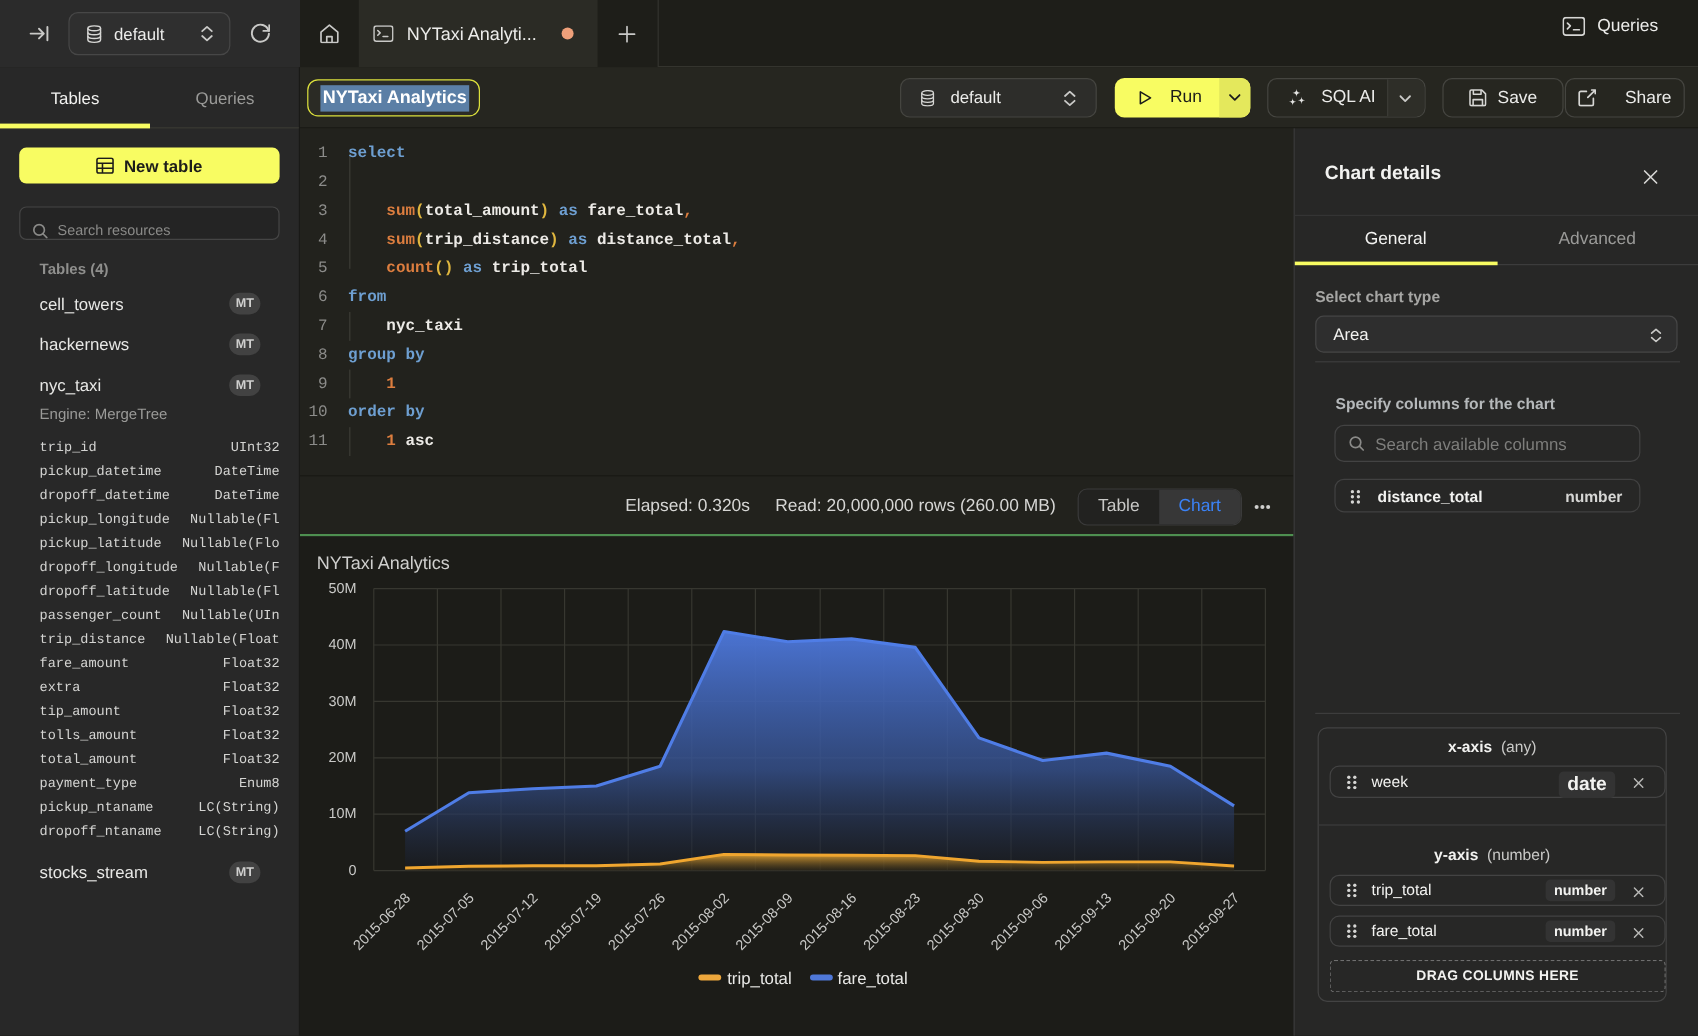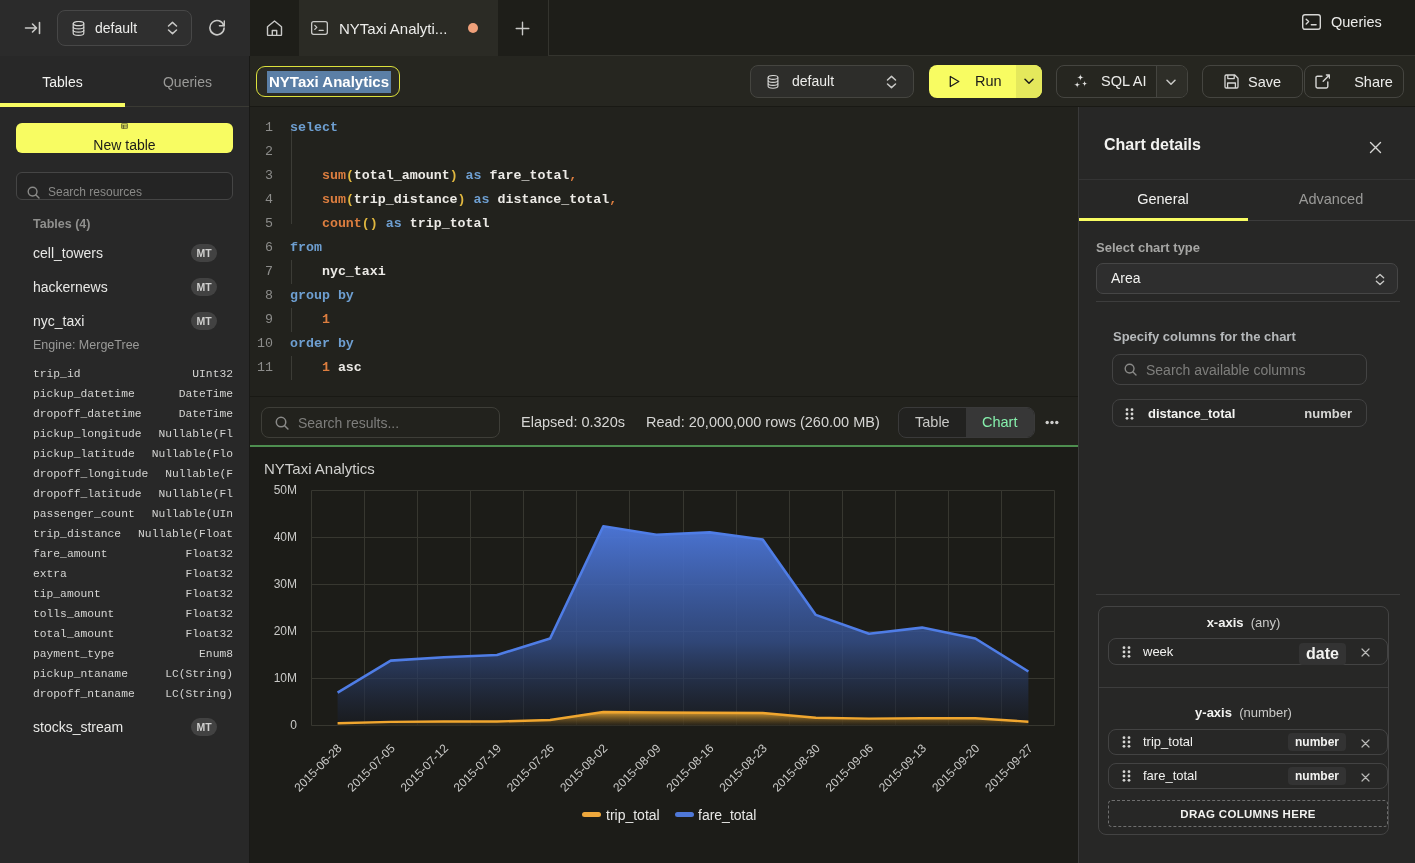--- a/index.html
+++ b/index.html
@@ -16,21 +16,21 @@
     display:flex; align-items:center; color:#ececea; font-size:14px; }
   #tab-active { position:absolute; left:299px; top:0; width:199px; height:56px; background:#2b2b25;
     display:flex; align-items:center; }
   .icn { color:#c9c9c7; }
 
   
   #sidebar { position:absolute; left:0; top:56px; width:250px; height:807px; background:#282828; border-right:1px solid #191917; }
   #side-tabs { position:absolute; left:0; top:0; width:100%; height:51px; border-bottom:1px solid #3a3a34; }
   #side-tabs .tab { position:absolute; top:0; height:51px; width:125px; display:flex; align-items:center; justify-content:center; font-size:14px; }
   #newtable { position:absolute; left:16px; top:67px; width:217px; height:30px; background:#f8fc62; border-radius:6px;
-    display:flex; align-items:center; justify-content:center; gap:8px; color:#1c1c1a; font-size:14px; font-weight:400;flex-direction:column;}
+    display:flex; align-items:center; justify-content:center; gap:8px; color:#1c1c1a; font-size:14px; font-weight:700;}
   #side-search { position:absolute; left:16px; top:116px; width:217px; height:28px; border:1px solid #454545; border-radius:6px; background:#242424;
     display:flex; align-items:flex-end; gap:8px; padding-left:10px; color:#8a8a88; font-size:12px; }
   .trow { position:absolute; left:33px; right:16px; height:20px; display:flex; align-items:center; color:#e8e8e6; font-size:14px; }
   .mt { position:absolute; right:16px; width:26px; height:18px; background:#424242; border-radius:9px; color:#cfcfce;
     font-size:10.5px; font-weight:700; display:flex; align-items:center; justify-content:center; }
   .col-list { position:absolute; left:33px; width:200px; font-family:"Liberation Mono", monospace; font-size:11.3px; color:#d4d4d2; }
   .crow { height:20px; display:flex; align-items:center; justify-content:space-between; white-space:pre; }
 
   
   #main { position:absolute; left:250px; top:56px; width:1165px; height:807px; background:#22221d; }
@@ -232,33 +232,26 @@
     <div class="eline" style="top:80.5px;"><span class="lnum">4</span><span class="code">    <span class="fn">sum</span><span class="par">(</span><span class="id">trip_distance</span><span class="par">)</span> <span class="kw">as</span> <span class="id">distance_total</span><span class="num">,</span></span></div>
     <div class="eline" style="top:104.5px;"><span class="lnum">5</span><span class="code">    <span class="fn">count</span><span class="par">()</span> <span class="kw">as</span> <span class="id">trip_total</span></span></div>
     <div class="eline" style="top:128.5px;"><span class="lnum">6</span><span class="code"><span class="kw">from</span></span></div>
     <div class="eline" style="top:152.5px;"><span class="lnum">7</span><span class="code">    <span class="id">nyc_taxi</span></span></div>
     <div class="eline" style="top:176.5px;"><span class="lnum">8</span><span class="code"><span class="kw">group by</span></span></div>
     <div class="eline" style="top:200.5px;"><span class="lnum">9</span><span class="code">    <span class="num">1</span></span></div>
     <div class="eline" style="top:224.5px;"><span class="lnum">10</span><span class="code"><span class="kw">order by</span></span></div>
     <div class="eline" style="top:248.5px;"><span class="lnum">11</span><span class="code">    <span class="num">1</span> <span class="id">asc</span></span></div>
   </div>
   <div id="results">
-    <div class="abs" style="left:11px;top:10px;width:239px;height:31px;border:1px solid #3e3e38;border-radius:8px;display:flex;align-items:center;gap:9px;padding-left:13px;color:#7e7e7c;font-size:14px;">
-      <svg width="14" height="14" viewBox="0 0 13 13" fill="none" stroke="#8a8a88" stroke-width="1.4" stroke-linecap="round">
-        <circle cx="5.6" cy="5.6" r="4.4"></circle>
-          <path d="M9 9l3 3"></path>
-      </svg>
-      <span>Search results...</span>
-    </div>
     <div class="abs" style="left:271px;top:17px;font-size:14.5px;color:#d6d6d4;">Elapsed: 0.320s</div>
     <div class="abs" style="left:396px;top:17px;font-size:14.5px;color:#d6d6d4;">Read: 20,000,000 rows (260.00 MB)</div>
     <div class="abs" style="left:648px;top:10px;width:137px;height:31px;border:1px solid #3a3a3a;border-radius:8px;background:#222220;overflow:hidden;">
       <div style="position:absolute;left:67px;top:0;width:70px;height:29px;background:#373737;"></div>
       <span style="position:absolute;left:16px;top:6px;font-size:14.5px;color:#c9c9c7;">Table</span>
-      <span style="position:absolute;left:83px;top:6px;font-size:14.5px;color:#86efac;font-weight:500;text-align:center;">Chart</span>
+      <span style="position:absolute;left:83px;top:6px;font-size:14.5px;color:#3b82f6;font-weight:500;text-align:center;">Chart</span>
     </div>
     <svg class="abs" style="left:795px;top:23px" width="14" height="5" viewBox="0 0 14 5" fill="#cfcfcd">
       <circle cx="2.2" cy="2.5" r="1.7"></circle>
         <circle cx="7" cy="2.5" r="1.7"></circle>
         <circle cx="11.8" cy="2.5" r="1.7"></circle>
     </svg>
   </div>
   <div id="greenline"></div>
   <div id="chart">
     <svg width="828" height="416" viewBox="0 0 828 416">

